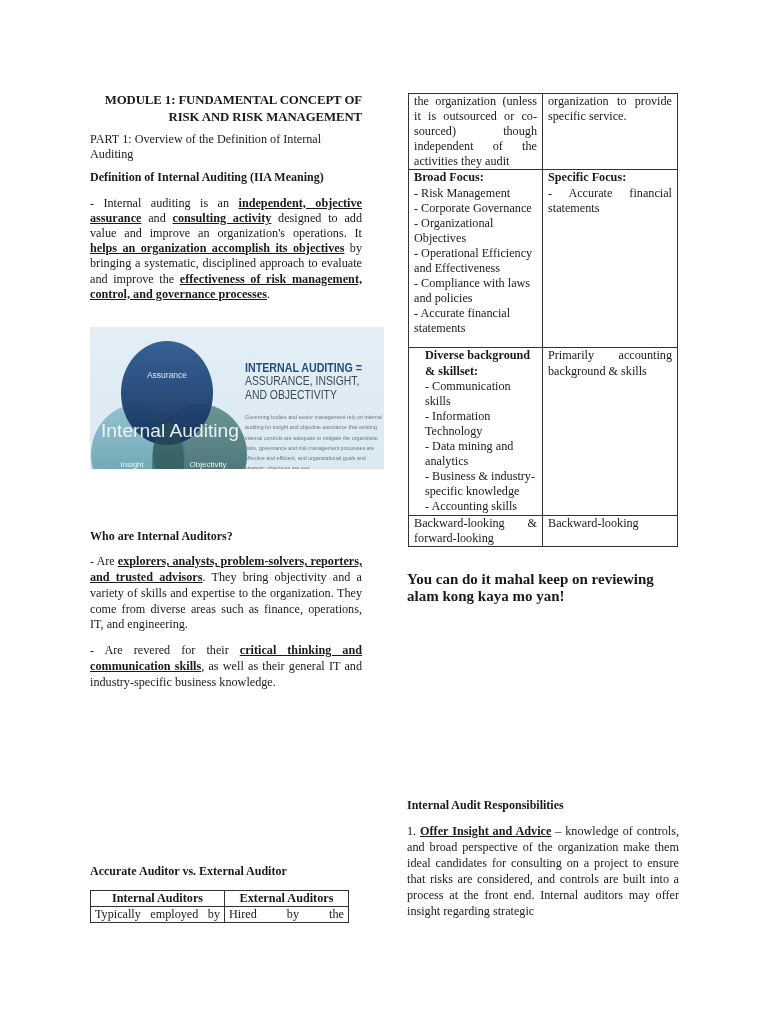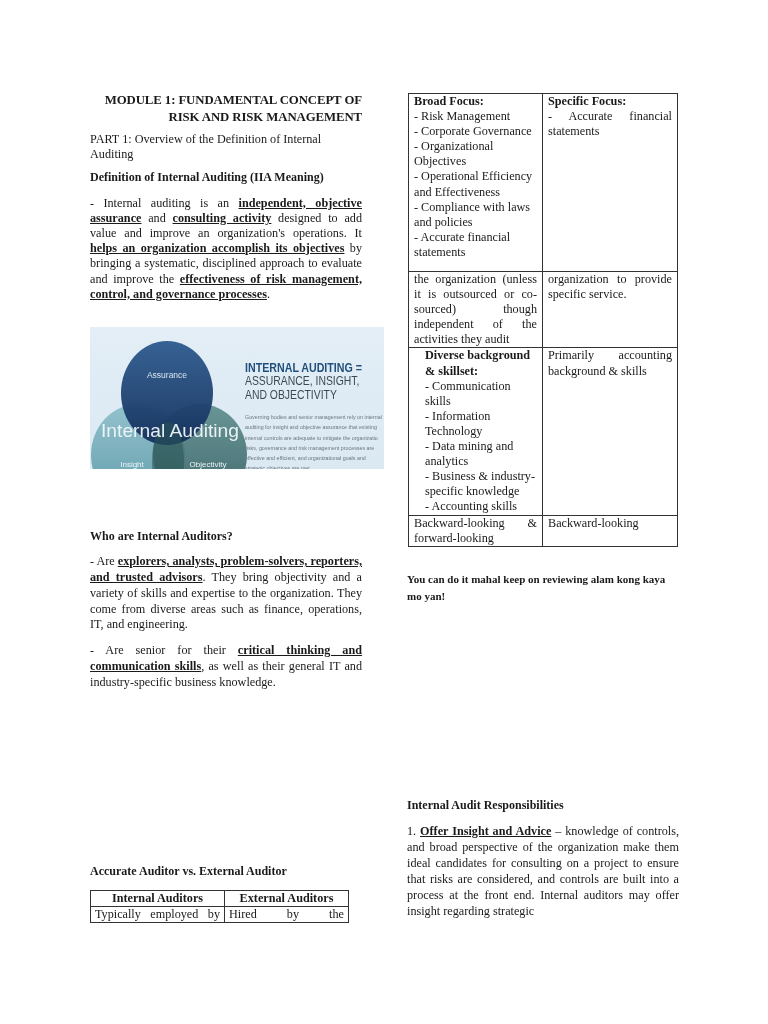--- a/index.html
+++ b/index.html
@@ -78,21 +78,21 @@
     </div>
   </div>
 </div>
 
 <div class="col" style="left:90px; top:529px; width:272px;">
   <p class="h">Who are Internal Auditors?</p>
   <p class="just" style="margin-top:10px; line-height:15.8px;">
     <span>- Are </span><span class="bu">explorers, analysts, problem-solvers, reporters, and trusted advisors</span><span>. They bring objectivity and a variety of skills and expertise to the organization. They come from diverse areas such as finance, operations, IT, and engineering.</span>
   </p>
   <p class="just" style="margin-top:10px; line-height:15.8px;">
-    <span>- Are senior for their </span><span class="bu">critical thinking and communication skills</span><span>, as well as their general IT and industry-specific business knowledge.</span>
+    <span>- Are revered for their </span><span class="bu">critical thinking and communication skills</span><span>, as well as their general IT and industry-specific business knowledge.</span>
   </p>
 </div>
 
 <div class="col" style="left:90px; top:864px; width:272px;">
   <p class="h">Accurate Auditor vs. External Auditor</p>
   <table style="margin-top:11px; width:259px;border-radius:13px;">
     <tbody>
         <tr>
       <th style="width:134px;">Internal Auditors</th>
       <th>External Auditors</th>
@@ -102,37 +102,37 @@
       <td style="text-align:justify; text-align-last:justify;">Hired by the</td>
     </tr>
   </tbody>
     </table>
 </div>
 
 <div class="col" style="left:408px; top:93px; width:270px;">
   <table class="rtable">
     <tbody>
         <tr>
+      <td style="width:134px; text-align:justify; height:76px;">the organization (unless it is outsourced or co-sourced) though independent of the activities they audit</td>
+      <td style="text-align:justify;">organization to provide specific service.</td>
+    </tr>
+    <tr>
       <td style="height:178px;">
         <div class="b">Broad Focus:</div>
         <div>- Risk Management</div>
         <div>- Corporate Governance</div>
         <div>- Organizational Objectives</div>
         <div>- Operational Efficiency and Effectiveness</div>
         <div>- Compliance with laws and policies</div>
         <div>- Accurate financial statements</div>
       </td>
       <td>
         <div class="b">Specific Focus:</div>
         <div style="text-align:justify;">- Accurate financial statements</div>
       </td>
-    </tr>
-    <tr>
-      <td style="width:134px; text-align:justify; height:76px;">the organization (unless it is outsourced or co-sourced) though independent of the activities they audit</td>
-      <td style="text-align:justify;">organization to provide specific service.</td>
     </tr>
     <tr>
       <td style="height:166px;padding-left:16px;">
         <div class="b">Diverse background &amp; skillset:</div>
         <div>- Communication skills</div>
         <div>- Information Technology</div>
         <div>- Data mining and analytics</div>
         <div>- Business &amp; industry-specific knowledge</div>
         <div>- Accounting skills</div>
       </td>
@@ -140,21 +140,21 @@
     </tr>
     <tr>
       <td style="text-align:justify;">Backward-looking &amp; forward-looking</td>
       <td>Backward-looking</td>
     </tr>
   </tbody>
     </table>
 </div>
 
 <div class="col" style="left:407px; top:571px; width:272px;">
-  <p class="b" style="line-height:16.5px; font-size:11px;">You can do it mahal keep on reviewing alam kong kaya mo yan!</p>
+  <p class="b" style="line-height:16.5px; font-size:15px;">You can do it mahal keep on reviewing alam kong kaya mo yan!</p>
 </div>
 
 <div class="col" style="left:407px; top:798px; width:272px;">
   <p class="h">Internal Audit Responsibilities</p>
   <p class="just" style="margin-top:11px; line-height:15.9px;">
     <span>1. </span><span class="bu">Offer Insight and Advice</span><span> – knowledge of controls, and broad perspective of the organization make them ideal candidates for consulting on a project to ensure that risks are considered, and controls are built into a process at the front end. Internal auditors may offer insight regarding strategic</span>
   </p>
 </div>
 
 </body></html>

